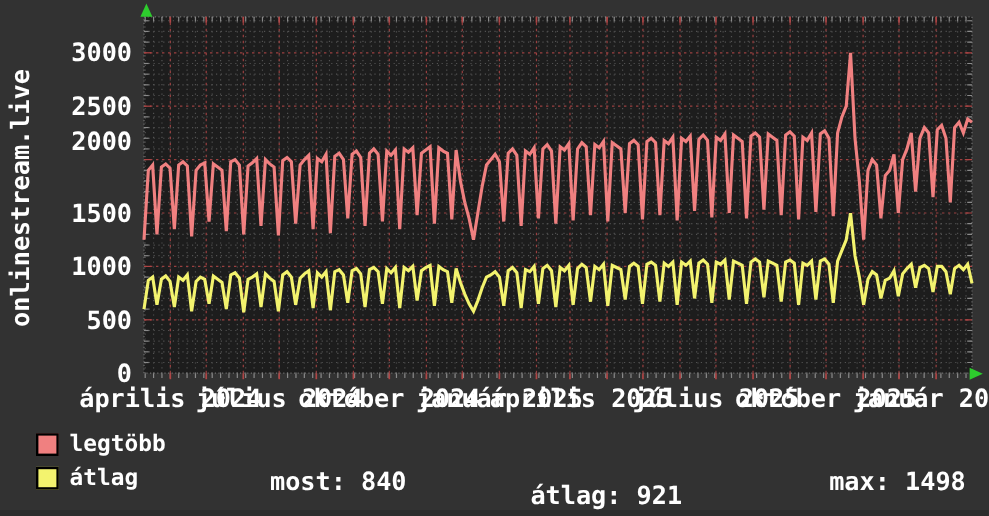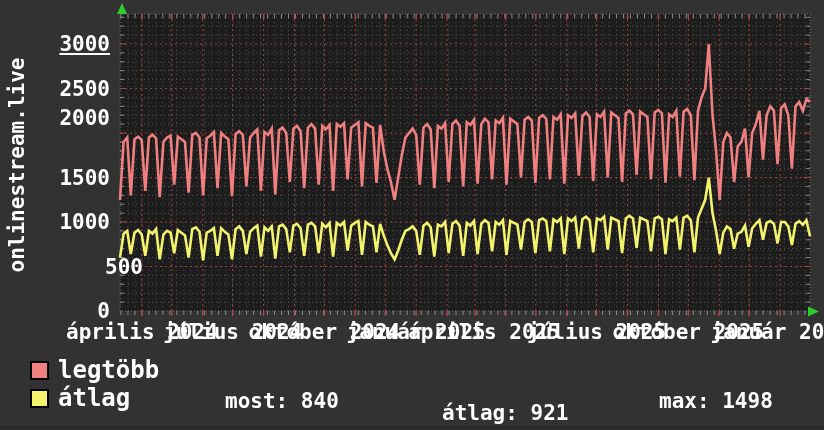--- a/index.html
+++ b/index.html
@@ -9,21 +9,21 @@
   }
   #plot-svg{position:absolute;left:0;top:0;width:824px;height:430px;}
   .vtitle{
     position:absolute;left:-103px;top:152px;width:240px;height:26px;
     transform:rotate(-90deg);text-align:center;font-size:21px;line-height:26px;
   }
   .ylab{position:absolute;left:0;width:110px;text-align:right;font-size:21px;line-height:24px;}
   .xlab{position:absolute;width:220px;text-align:center;font-size:21px;line-height:25px;top:320px;}
   .legend-row{position:absolute;left:30px;height:24px;}
   .swatch{position:absolute;width:15px;height:15px;border:2px solid #000;}
-  .legend-label{position:absolute;left:28px;top:-3px;font-size:24px;line-height:24px;white-space:pre;}
+  .legend-label{position:absolute;left:28px;top:-3px;font-size:19px;line-height:24px;white-space:pre;}
   .stat{position:absolute;top:389px;font-size:21px;line-height:24px;white-space:pre;}
   .bottom-strip{position:absolute;left:0;bottom:0;width:824px;height:5px;background:#2b2b2b;}
 </style>
 </head>
 <body>
 
 <div id="canvas">
   <svg id="plot-svg" xmlns="http://www.w3.org/2000/svg">
       <rect x="120" y="14" width="690" height="297" fill="#1d1d1d"></rect>
       <line x1="120" y1="302.1" x2="810" y2="302.1" stroke="#525252" stroke-width="1" stroke-dasharray="1,3"></line>
@@ -490,26 +490,26 @@
       <line x1="120" y1="17.30000000000001" x2="124" y2="17.30000000000001" stroke="#8a8a8a" stroke-width="1"></line>
       <line x1="806" y1="17.30000000000001" x2="810" y2="17.30000000000001" stroke="#8a8a8a" stroke-width="1"></line>
       <polyline points="120.0,199.8 123.6,141.9 127.2,137.5 130.8,195.3 134.5,139.2 138.1,136.6 141.7,140.1 145.3,190.9 148.9,137.5 152.5,134.8 156.1,138.3 159.7,197.1 163.4,141.9 167.0,137.5 170.6,135.7 174.2,184.6 177.8,136.6 181.4,139.2 185.0,141.9 188.6,192.6 192.3,134.8 195.9,133.0 199.5,137.5 203.1,195.3 206.7,138.3 210.3,135.7 213.9,132.1 217.5,188.2 221.2,133.0 224.8,136.6 228.4,139.2 232.0,196.2 235.6,133.9 239.2,131.2 242.8,134.8 246.4,186.4 250.1,137.5 253.7,133.0 257.3,129.4 260.9,190.9 264.5,132.1 268.1,134.8 271.7,128.6 275.3,194.4 279.0,130.3 282.6,127.7 286.2,133.0 289.8,182.0 293.4,128.6 297.0,125.9 300.6,131.2 304.2,188.2 307.9,127.7 311.5,124.1 315.1,128.6 318.7,184.6 322.3,125.9 325.9,129.4 329.5,125.0 333.1,190.9 336.8,124.1 340.4,126.8 344.0,123.2 347.6,179.3 351.2,127.7 354.8,125.0 358.4,122.3 362.0,186.4 365.7,123.2 369.3,125.9 372.9,127.7 376.5,182.8 380.1,125.0 383.7,150.8 387.3,168.6 390.9,182.0 394.6,199.8 398.2,177.5 401.8,155.3 405.4,137.5 409.0,133.0 412.6,128.6 416.2,134.8 419.8,184.6 423.5,127.7 427.1,124.1 430.7,129.4 434.3,188.2 437.9,125.9 441.5,128.6 445.1,123.2 448.7,182.0 452.4,124.1 456.0,120.5 459.6,125.9 463.2,186.4 466.8,122.3 470.4,125.0 474.0,119.7 477.6,183.7 481.3,124.1 484.9,118.8 488.5,122.3 492.1,179.3 495.7,120.5 499.3,123.2 502.9,117.9 506.5,184.6 510.2,118.8 513.8,121.4 517.4,124.1 521.0,177.5 524.6,119.7 528.2,117.0 531.8,120.5 535.4,182.8 539.1,117.9 542.7,115.2 546.3,118.8 549.9,179.3 553.5,117.0 557.1,119.7 560.7,114.3 564.3,183.7 568.0,115.2 571.6,117.9 575.2,113.4 578.8,175.7 582.4,116.1 586.0,112.5 589.6,117.0 593.2,181.1 596.9,114.3 600.5,117.0 604.1,111.6 607.7,177.5 611.3,112.5 614.9,115.2 618.5,117.9 622.1,182.0 625.8,113.4 629.4,110.8 633.0,114.3 636.6,174.8 640.2,111.6 643.8,114.3 647.4,117.0 651.0,179.3 654.7,112.5 658.3,109.9 661.9,113.4 665.5,182.8 669.1,114.3 672.7,117.0 676.3,110.8 679.9,176.6 683.6,111.6 687.2,109.0 690.8,115.2 694.4,180.2 698.0,110.8 701.6,97.4 705.2,88.5 708.8,44.0 712.5,115.2 716.1,150.8 719.7,199.8 723.3,141.9 726.9,133.0 730.5,137.5 734.1,182.0 737.7,146.3 741.4,141.9 745.0,128.6 748.6,177.5 752.2,133.0 755.8,124.1 759.4,110.8 763.0,159.7 766.6,115.2 770.3,106.3 773.9,110.8 777.5,164.2 781.1,108.1 784.7,104.5 788.3,115.2 791.9,168.6 795.5,106.3 799.2,101.9 802.8,110.8 806.4,99.2 810.0,101.9" fill="none" stroke="#f08080" stroke-width="2.6" stroke-linejoin="miter"></polyline>
       <polyline points="120.0,257.6 123.6,233.6 127.2,230.9 130.8,254.0 134.5,232.7 138.1,230.0 141.7,234.5 145.3,255.8 148.9,230.9 152.5,233.6 156.1,229.1 159.7,259.4 163.4,234.5 167.0,230.9 170.6,232.7 174.2,253.2 177.8,230.0 181.4,232.7 185.0,235.4 188.6,257.6 192.3,229.1 195.9,227.3 199.5,231.8 203.1,260.3 206.7,232.7 210.3,230.9 213.9,228.2 217.5,255.8 221.2,228.2 224.8,231.8 228.4,234.5 232.0,259.4 235.6,229.1 239.2,226.4 242.8,230.9 246.4,254.0 250.1,231.8 253.7,228.2 257.3,225.6 260.9,256.7 264.5,227.3 268.1,230.9 271.7,226.4 275.3,258.5 279.0,226.4 282.6,224.7 286.2,229.1 289.8,252.3 293.4,225.6 297.0,223.8 300.6,228.2 304.2,255.8 307.9,224.7 311.5,222.9 315.1,226.4 318.7,253.2 322.3,223.8 325.9,227.3 329.5,222.9 333.1,256.7 336.8,222.9 340.4,225.6 344.0,222.0 347.6,250.5 351.2,225.6 354.8,222.9 358.4,221.1 362.0,254.9 365.7,222.0 369.3,224.7 372.9,226.4 376.5,252.3 380.1,223.8 383.7,235.4 387.3,245.1 390.9,253.2 394.6,259.4 398.2,250.5 401.8,239.8 405.4,230.9 409.0,229.1 412.6,226.4 416.2,230.9 419.8,254.9 423.5,225.6 427.1,222.9 430.7,227.3 434.3,256.7 437.9,224.7 441.5,226.4 445.1,222.0 448.7,253.2 452.4,223.8 456.0,221.1 459.6,225.6 463.2,255.8 466.8,222.9 470.4,225.6 474.0,221.1 477.6,254.0 481.3,223.8 484.9,220.2 488.5,222.9 492.1,251.4 495.7,222.0 499.3,224.7 502.9,220.2 506.5,254.9 510.2,221.1 513.8,222.9 517.4,224.7 521.0,249.6 524.6,222.0 528.2,219.3 531.8,222.0 535.4,253.2 539.1,220.2 542.7,218.4 546.3,221.1 549.9,251.4 553.5,219.3 557.1,222.0 560.7,218.4 564.3,254.0 568.0,218.4 571.6,221.1 575.2,217.6 578.8,248.7 582.4,219.3 586.0,216.7 589.6,220.2 593.2,252.3 596.9,218.4 600.5,220.2 604.1,216.7 607.7,249.6 611.3,217.6 614.9,219.3 618.5,221.1 622.1,253.2 625.8,218.4 629.4,215.8 633.0,218.4 636.6,247.8 640.2,217.6 643.8,219.3 647.4,221.1 651.0,251.4 654.7,218.4 658.3,216.7 661.9,219.3 665.5,254.0 669.1,219.3 672.7,221.1 676.3,217.6 679.9,249.6 683.6,217.6 687.2,215.8 690.8,220.2 694.4,252.3 698.0,217.6 701.6,208.7 705.2,199.8 708.8,177.7 712.5,213.1 716.1,230.9 719.7,254.0 723.3,232.7 726.9,226.4 730.5,229.1 734.1,248.7 737.7,233.6 741.4,231.8 745.0,225.6 748.6,246.9 752.2,228.2 755.8,223.8 759.4,220.2 763.0,239.8 766.6,222.9 770.3,221.1 773.9,223.8 777.5,243.4 781.1,222.0 784.7,222.0 788.3,226.4 791.9,245.1 795.5,223.8 799.2,221.1 802.8,224.7 806.4,220.2 810.0,236.2" fill="none" stroke="#f3f36e" stroke-width="2.6" stroke-linejoin="miter"></polyline>
       <polygon points="122,3 117,14 127,14" fill="#2dcc2d"></polygon>
       <polygon points="819,311.5 808,306.5 808,316.5" fill="#2dcc2d"></polygon>
     </svg>
   <div class="vtitle">onlinestream.live</div>
   <div id="ylabels">
       <div class="ylab" style="top: 299px;">0</div>
-      <div class="ylab" style="top: 254.5px; margin-left: 33px;">500</div>
+      <div class="ylab" style="top: 254.5px;">500</div>
       <div class="ylab" style="top: 210px;">1000</div>
       <div class="ylab" style="top: 165.5px;">1500</div>
       <div class="ylab" style="top: 106px;">2000</div>
       <div class="ylab" style="top: 76.5px;">2500</div>
-      <div class="ylab" style="top: 32px; text-decoration: underline;">3000</div>
+      <div class="ylab" style="top: 32px;">3000</div>
     </div>
   <div id="xlabels">
       <div class="xlab" style="left: 31.9364px;">április 2024</div>
       <div class="xlab" style="left: 122.673px;">július 2024</div>
       <div class="xlab" style="left: 214.408px;">október 2024</div>
       <div class="xlab" style="left: 306.142px;">január 2025</div>
       <div class="xlab" style="left: 374px;">április 2025</div>
       <div class="xlab" style="left: 486.618px;">július 2025</div>
       <div class="xlab" style="left: 578.353px;">október 2025</div>
       <div class="xlab" style="left: 670.087px;">január 2026</div>
@@ -520,16 +520,16 @@
         <span class="legend-label">legtöbb</span>
       </div>
       <div class="legend-row" style="top: 389px;">
         <span class="swatch" style="background: rgb(243, 243, 110);"></span>
         <span class="legend-label">átlag</span>
       </div>
     </div>
   <div id="stats">
       <div class="stat" style="left: 225px;">most: 840</div>
       <div class="stat" style="left: 442px; margin-top: 12px;">átlag: 921</div>
-      <div class="stat" style="left: 659px;">max: 1498</div>
+      <div class="stat" style="left: 691px;">max: 1498</div>
     </div>
   <div class="bottom-strip"></div>
 </div>
 
 </body></html>

